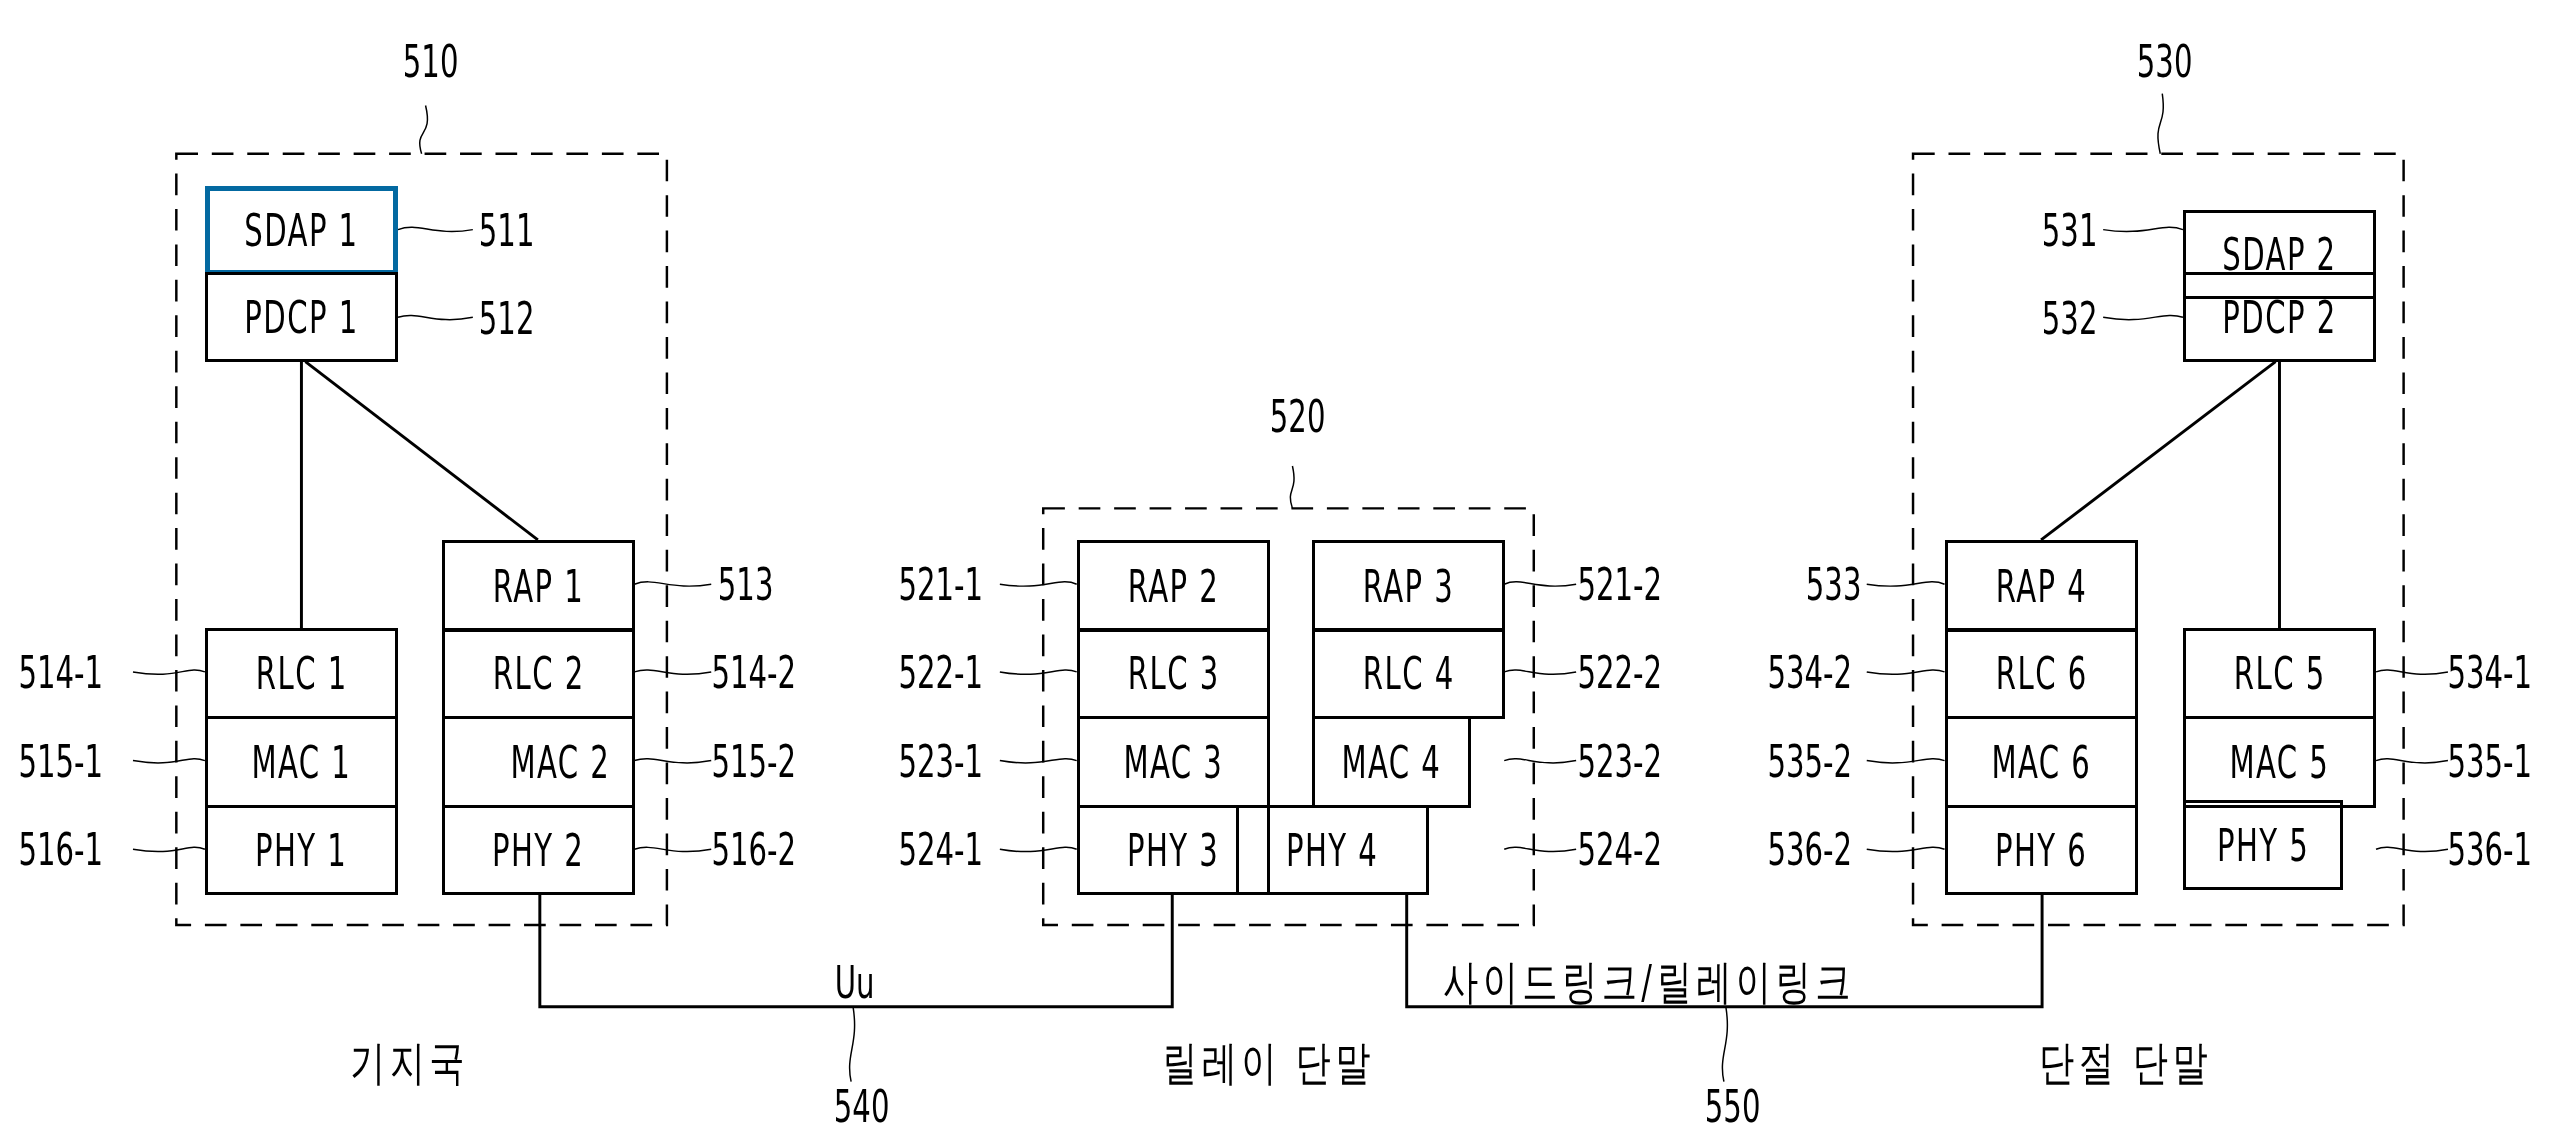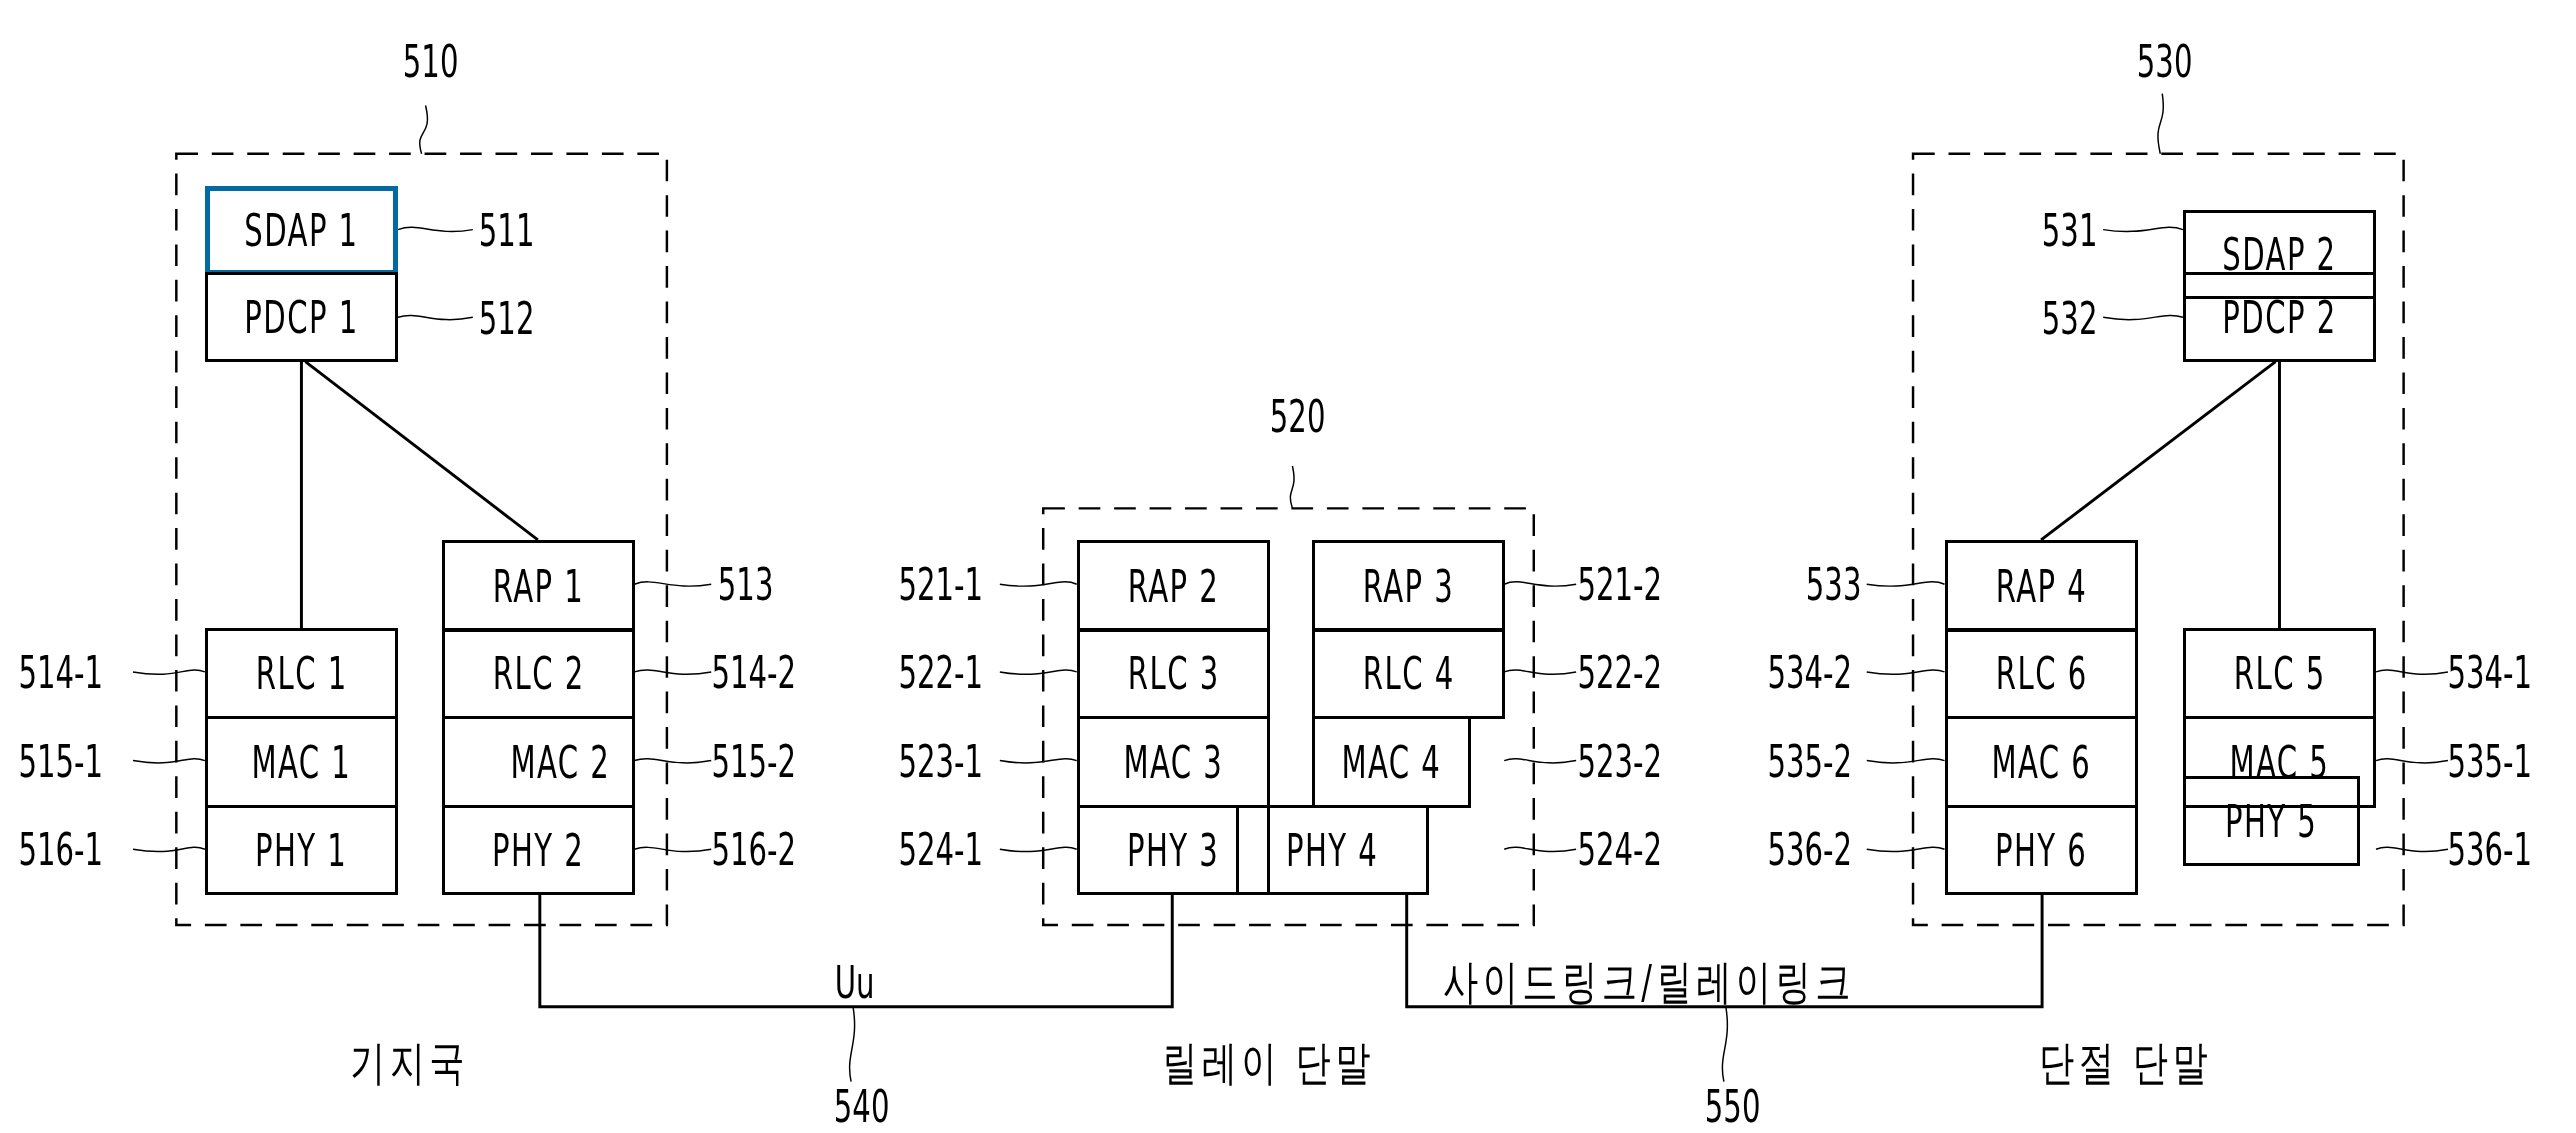--- a/index.html
+++ b/index.html
@@ -168,21 +168,21 @@
 <div class="cell" style="left:1945px;top:805px;width:193px;height:90px;border:3px solid #000;">
     <span>PHY 6</span>
   </div>
 
 <div class="cell" style="left:2183px;top:628px;width:193px;height:91px;border:3px solid #000;">
     <span>RLC 5</span>
   </div>
 <div class="cell" style="left:2183px;top:716px;width:193px;height:92px;border:3px solid #000;">
     <span>MAC 5</span>
   </div>
-<div class="cell" style="left:2183px;top:776px;width:177px;height:90px;border:3px solid #000;">
+<div class="cell" style="left:2183px;top:800px;width:160px;height:90px;border:3px solid #000;">
     <span>PHY 5</span>
   </div>
 
 <div class="ref" style="left:2031px;top:208px;">531</div>
 <div class="ref" style="left:2031px;top:296px;">532</div>
 <div class="ref" style="left:1795px;top:562px;">533</div>
 <div class="ref" style="left:1751px;top:650px;">534-2</div>
 <div class="ref" style="left:1751px;top:739px;">535-2</div>
 <div class="ref" style="left:1751px;top:827px;">536-2</div>
 <div class="ref" style="left:2431px;top:650px;">534-1</div>

